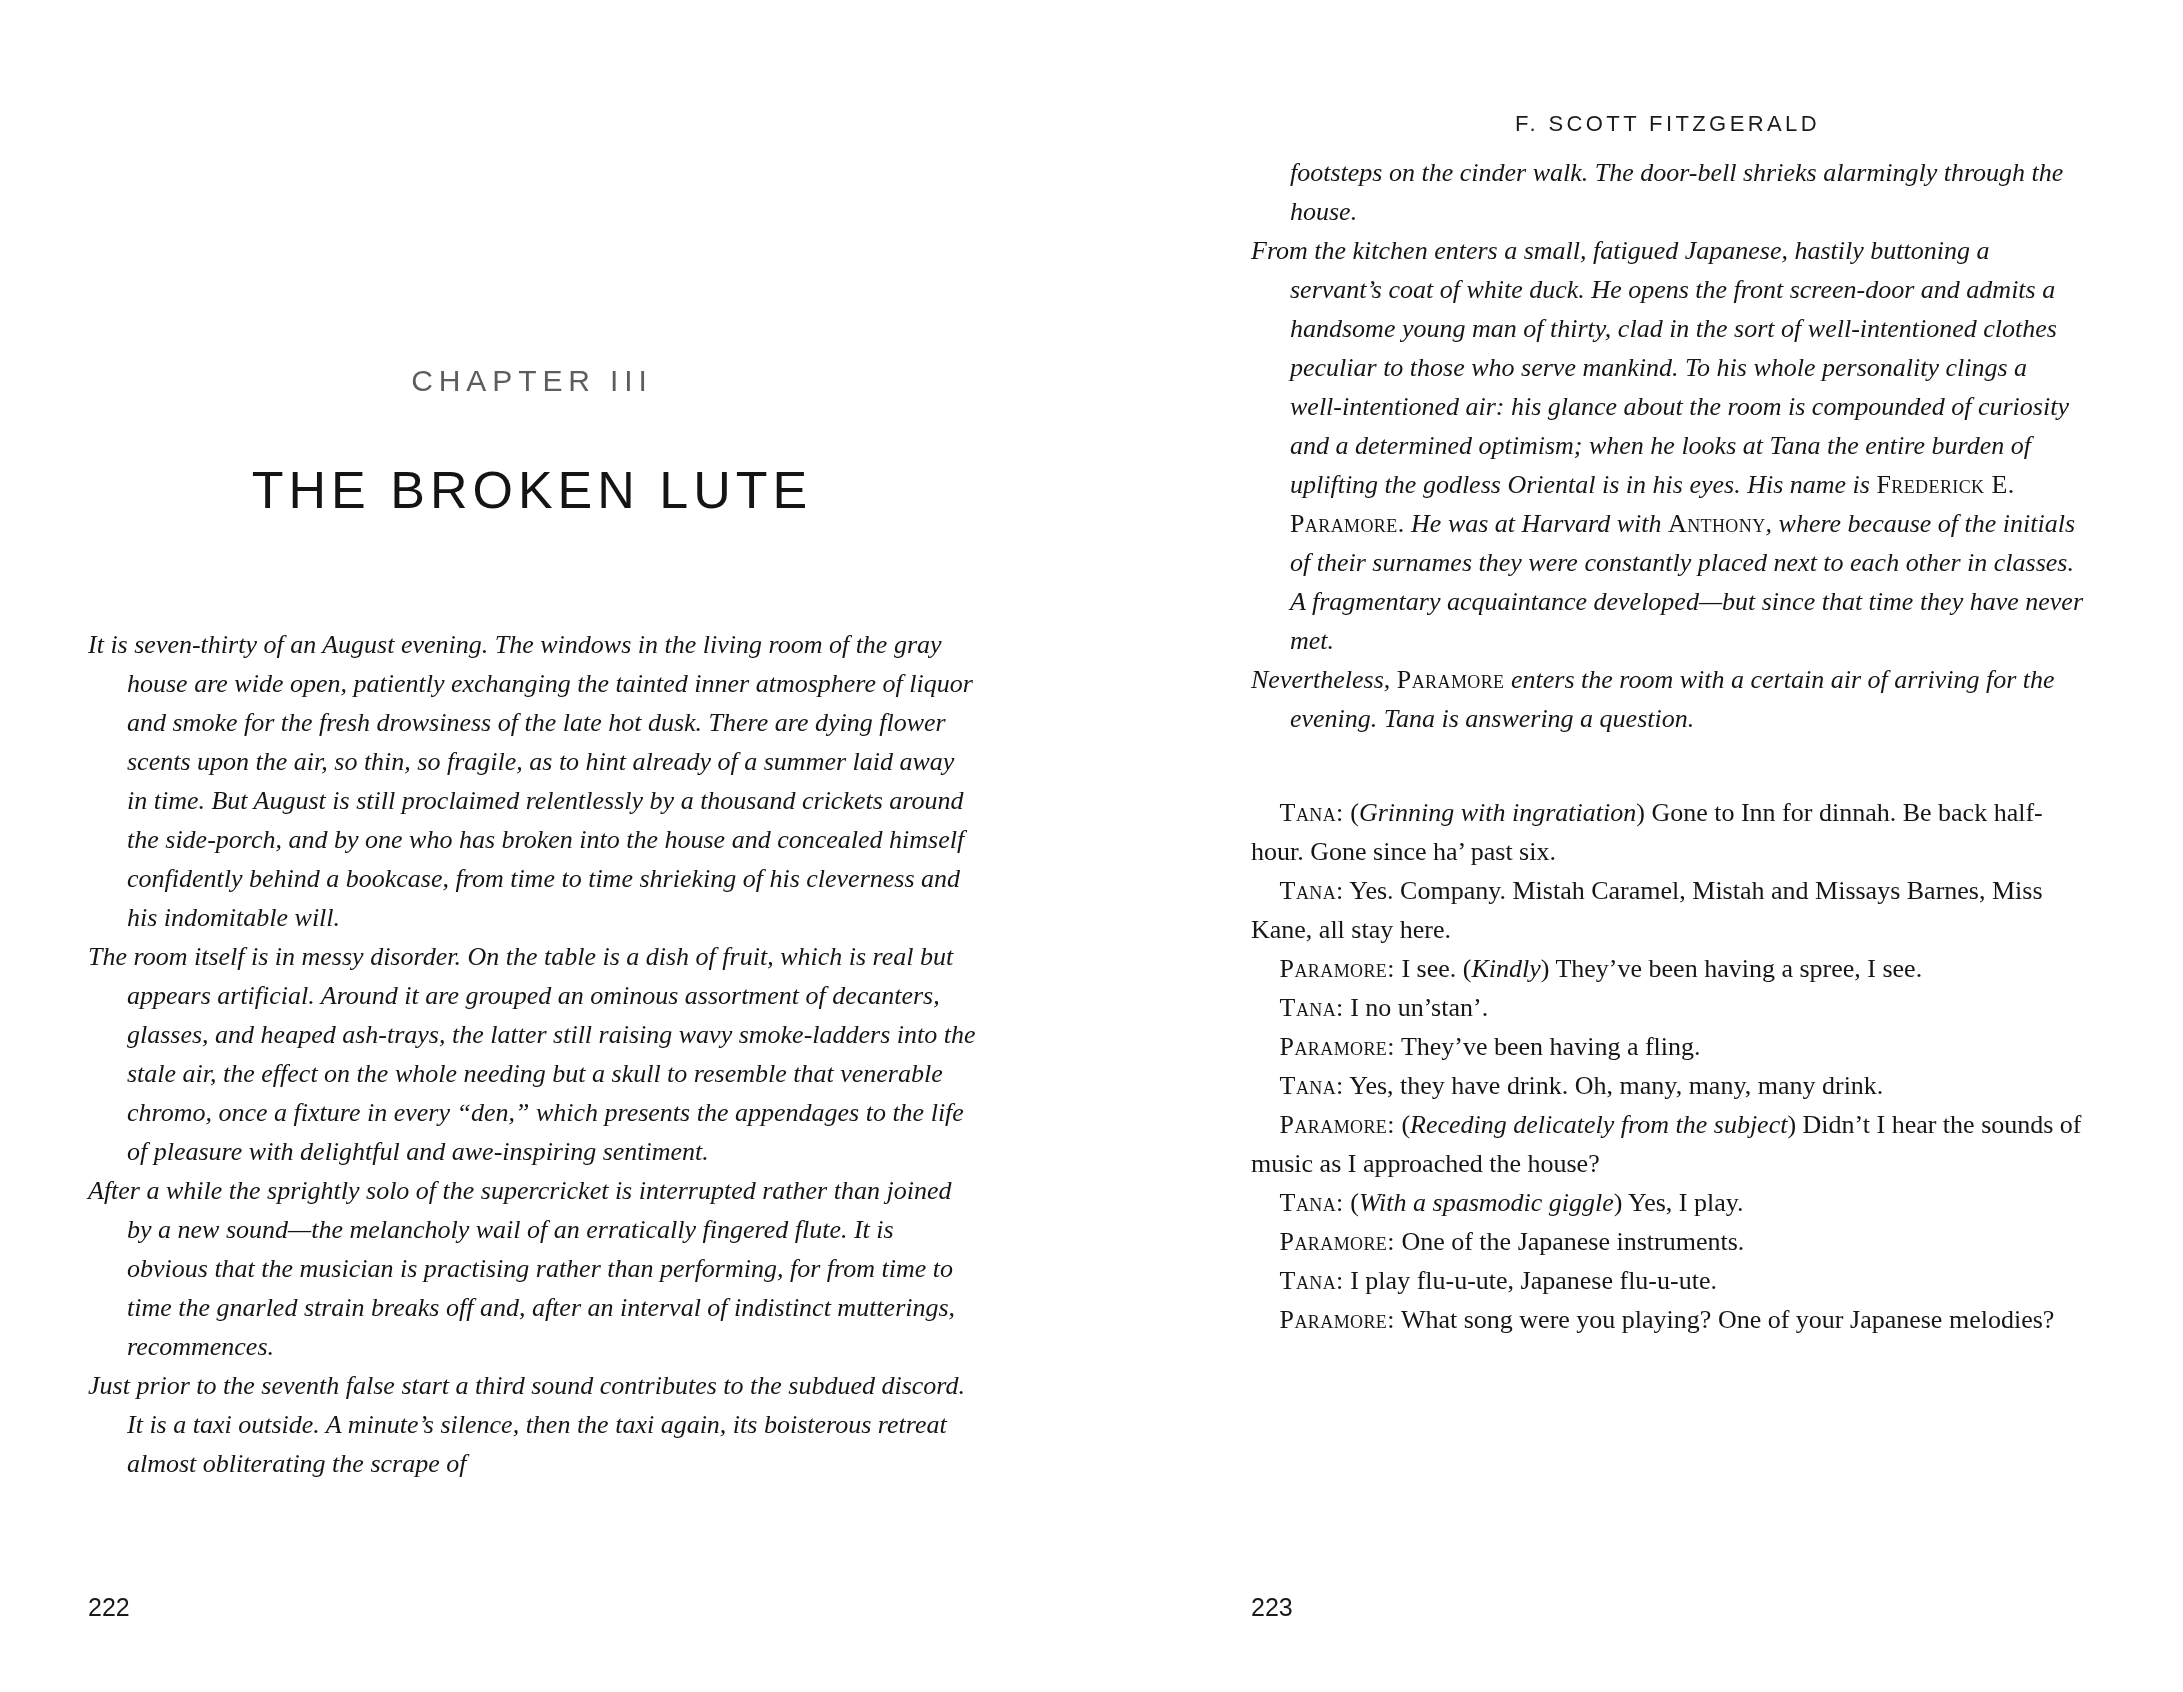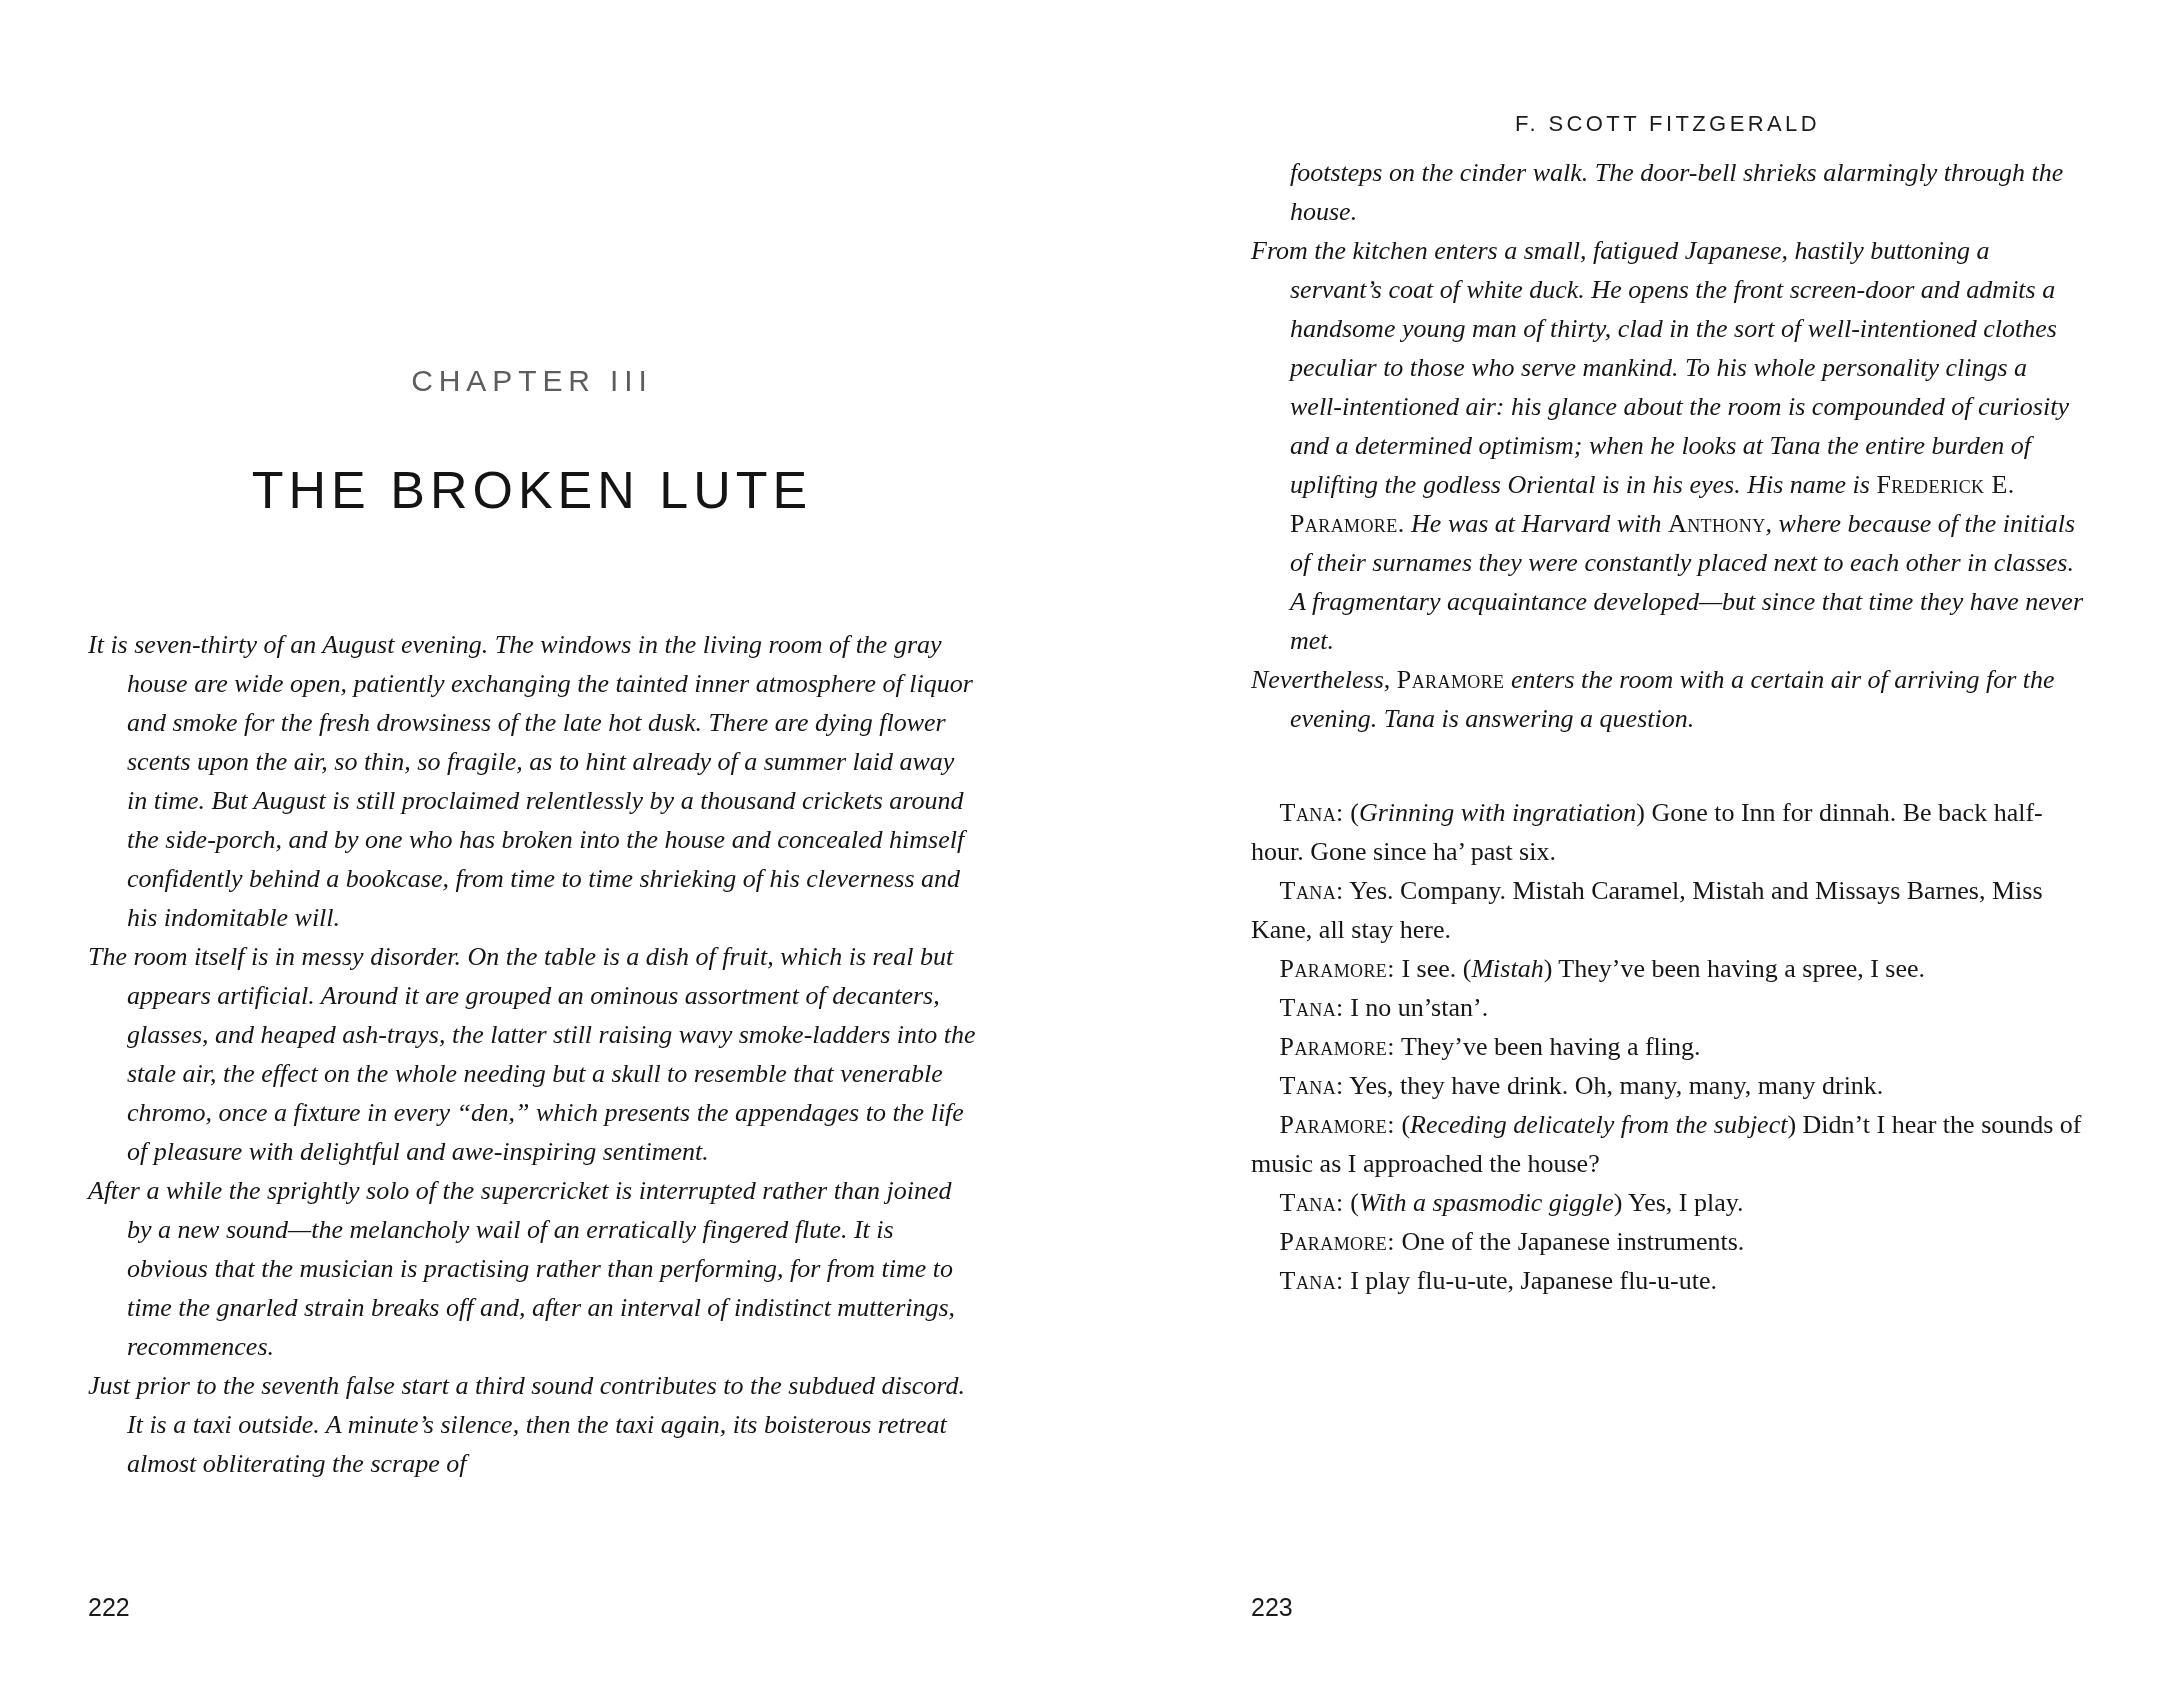--- a/index.html
+++ b/index.html
@@ -101,27 +101,28 @@
     <div class="running-header">F. SCOTT FITZGERALD</div>
     <div class="body-block body-right">
       <div>
           <p class="stage-cont"><span class="seg-i">footsteps on the cinder walk. The door-bell shrieks alarmingly through the house.</span></p>
           <p class="stage"><span class="seg-i">From the kitchen enters a small, fatigued Japanese, hastily buttoning a servant’s coat of white duck. He opens the front screen-door and admits a handsome young man of thirty, clad in the sort of well-intentioned clothes peculiar to those who serve mankind. To his whole personality clings a well-intentioned air: his glance about the room is compounded of curiosity and a determined optimism; when he looks at Tana the entire burden of uplifting the godless Oriental is in his eyes. His name is </span><span class="seg-sc">Frederick E. Paramore.</span><span class="seg-i"> He was at Harvard with </span><span class="seg-sc">Anthony</span><span class="seg-i">, where because of the initials of their surnames they were constantly placed next to each other in classes. A fragmentary acquaintance developed—but since that time they have never met.</span></p>
           <p class="stage"><span class="seg-i">Nevertheless, </span><span class="seg-sc">Paramore</span><span class="seg-i"> enters the room with a certain air of arriving for the evening. Tana is answering a question.</span></p>
         </div>
       <div class="dialogue-block">
           <p class="dialogue"><span class="seg-sc">Tana:</span><span class="seg-r"> (</span><span class="seg-i">Grinning with ingratiation</span><span class="seg-r">) Gone to Inn for dinnah. Be back half-hour. Gone since ha’ past six.</span></p>
           <p class="dialogue"><span class="seg-sc">Tana:</span><span class="seg-r"> Yes. Company. Mistah Caramel, Mistah and Missays Barnes, Miss Kane, all stay here.</span></p>
-          <p class="dialogue"><span class="seg-sc">Paramore:</span><span class="seg-r"> I see. (</span><span class="seg-i">Mistah</span><span class="seg-r">) They’ve been having a spree, I see.</span></p>
+          <p class="dialogue"><span class="seg-sc">Paramore:</span><span class="seg-r"> I see. (</span><span class="seg-i">Kindly</span><span class="seg-r">) They’ve been having a spree, I see.</span></p>
           <p class="dialogue"><span class="seg-sc">Tana:</span><span class="seg-r"> I no un’stan’.</span></p>
           <p class="dialogue"><span class="seg-sc">Paramore:</span><span class="seg-r"> They’ve been having a fling.</span></p>
           <p class="dialogue"><span class="seg-sc">Tana:</span><span class="seg-r"> Yes, they have drink. Oh, many, many, many drink.</span></p>
           <p class="dialogue"><span class="seg-sc">Paramore:</span><span class="seg-r"> (</span><span class="seg-i">Receding delicately from the subject</span><span class="seg-r">) Didn’t I hear the sounds of music as I approached the house?</span></p>
           <p class="dialogue"><span class="seg-sc">Tana:</span><span class="seg-r"> (</span><span class="seg-i">With a spasmodic giggle</span><span class="seg-r">) Yes, I play.</span></p>
           <p class="dialogue"><span class="seg-sc">Paramore:</span><span class="seg-r"> One of the Japanese instruments.</span></p>
           <p class="dialogue"><span class="seg-sc">Tana:</span><span class="seg-r"> I play flu-u-ute, Japanese flu-u-ute.</span></p>
+          <p class="dialogue"><span class="seg-sc">Paramore:</span><span class="seg-r"> What song were you playing? One of your Japanese melodies?</span></p>
         </div>
     </div>
     <div class="page-number">223</div>
   </div>
 
 </div>
 
 
 </body></html>

